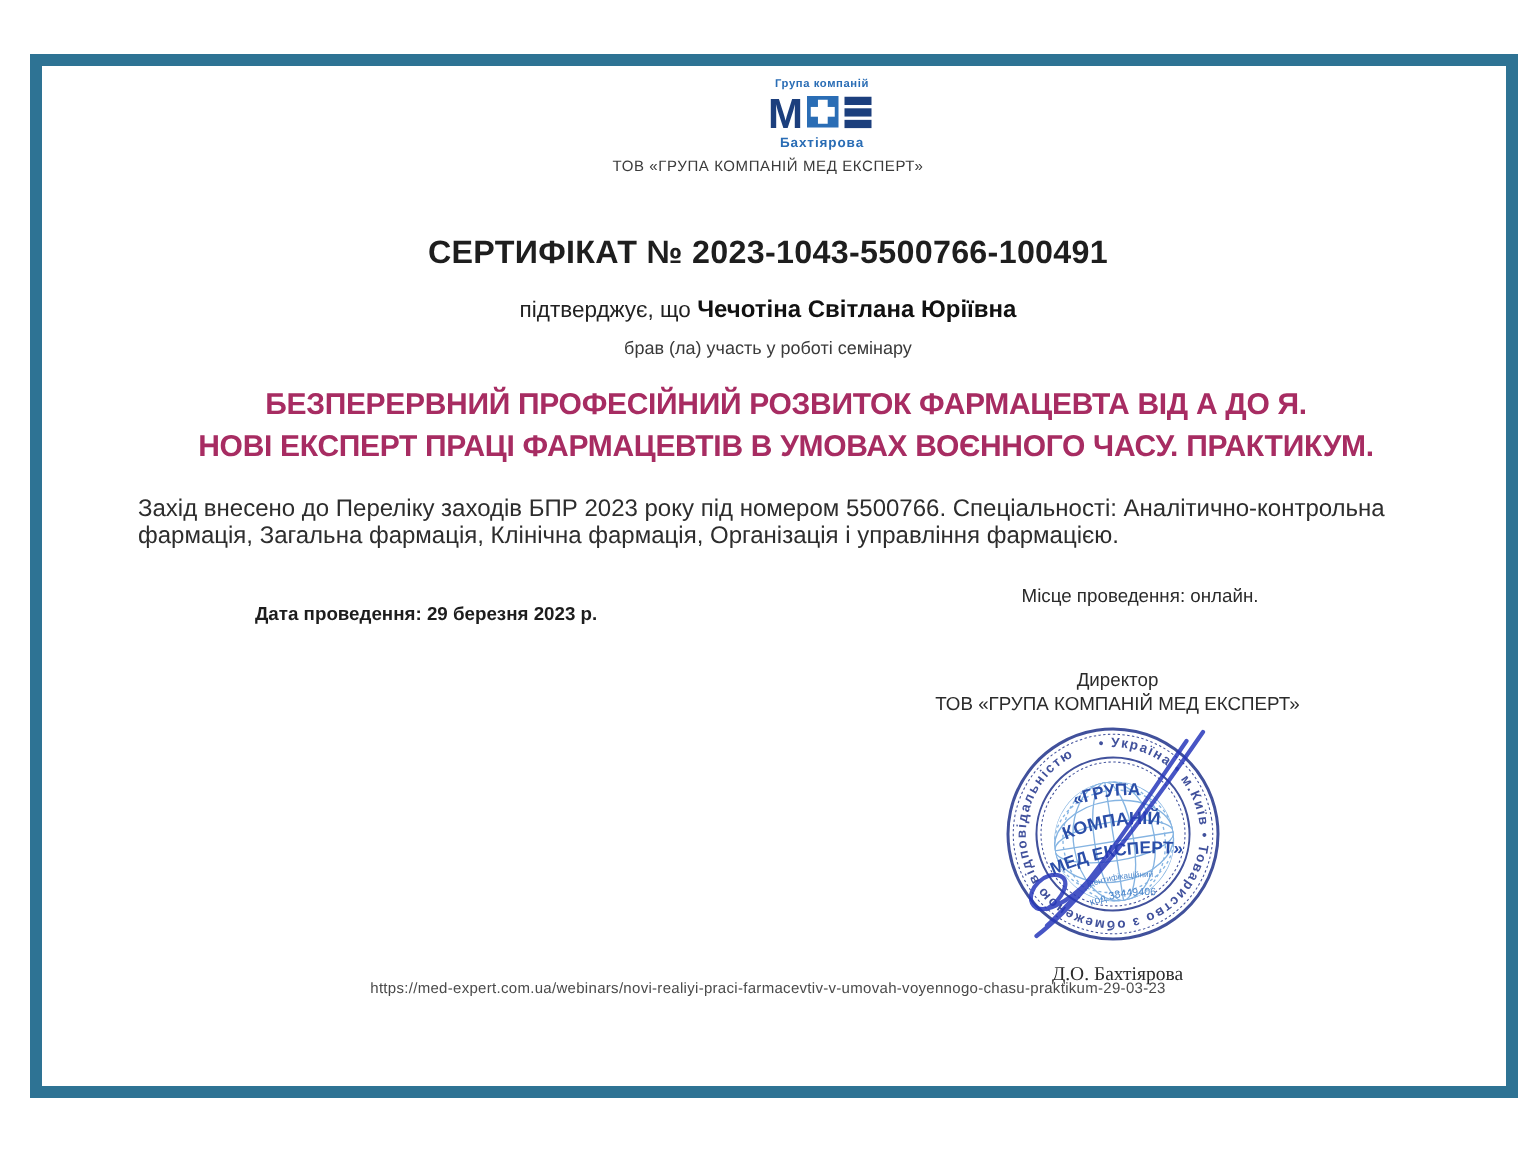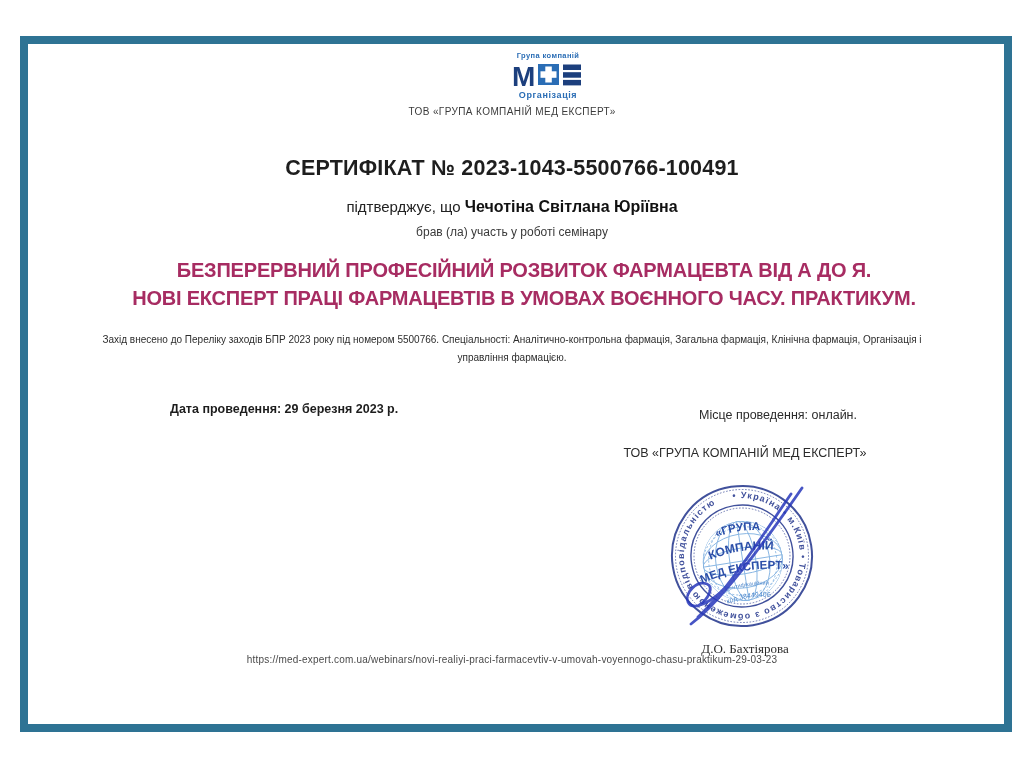--- a/index.html
+++ b/index.html
@@ -29,24 +29,24 @@
 
   .cert-title{top:156px;font-size:21.5px;font-weight:bold;color:#1e1e1e;letter-spacing:.2px;}
 
   .confirm-line{top:198px;font-size:15px;color:#222;}
   .recipient{font-size:16px;font-weight:bold;color:#111;}
 
   .participation{top:225px;font-size:12px;color:#3a3a3a;}
 
   .course-title{top:256px;font-weight:bold;font-size:20px;line-height:28px;letter-spacing:-.2px;padding-left:12px;}
 
-  .details{top:331px;left:92px;width:840px;text-align:center;font-size:10px;line-height:17.5px;color:#2d2d2d;}
+  .details{top:331px;left:92px;width:840px;text-align:left;font-size:16px;line-height:17.5px;color:#2d2d2d;}
 
   .date-line{top:402px;left:170px;font-size:12.5px;font-weight:bold;color:#1d1d1d;}
-  .location-line{top:390px;right:167px;font-size:12.5px;color:#2b2b2b;margin-top:18px;}
+  .location-line{top:390px;right:185px;font-size:12.5px;color:#2b2b2b;}
 
   .director-block{top:445px;left:595px;width:300px;text-align:center;font-size:12.5px;line-height:16px;color:#2b2b2b;}
 
   .stamp-svg{top:473px;left:630px;}
 
   .director-name{top:641px;left:595px;width:300px;text-align:center;font-size:13px;color:#2b2b2b;font-family:Liberation Serif, serif;}
 
   .footer-url{top:654px;font-size:10px;color:#4a4a4a;letter-spacing:.2px;}
 </style>
 </head>
@@ -62,21 +62,21 @@
       <text x="-1" y="24.5" font-family="Liberation Sans, sans-serif" font-weight="bold" font-size="28" fill="#1c3f7d">М</text>
       <rect x="25" y="3" width="21" height="21" fill="#2a6db5"></rect>
       <rect x="32.3" y="5.5" width="6.5" height="16" fill="#ffffff"></rect>
       <rect x="27.5" y="10.3" width="16" height="6.5" fill="#ffffff"></rect>
       <g>
         <rect x="50" y="3.5" width="18" height="5.5" fill="#1c3f7d"></rect>
         <rect x="50" y="11.2" width="18" height="5.5" fill="#1c3f7d"></rect>
         <rect x="50" y="18.9" width="18" height="5.5" fill="#1c3f7d"></rect>
       </g>
     </svg>
-    <div class="logo-brand-label">Організація</div>
+    <div class="logo-brand-label">Бахтіярова</div>
   </div>
 
   <div class="abs centered company-line">ТОВ «ГРУПА КОМПАНІЙ МЕД ЕКСПЕРТ»</div>
 
   <div class="abs centered cert-title">СЕРТИФІКАТ № 2023-1043-5500766-100491</div>
 
   <div class="abs centered participation">брав (ла) участь у роботі семінару</div>
 
   <div class="abs centered confirm-line">
     <span>підтверджує, що</span>
@@ -87,20 +87,21 @@
     <div>БЕЗПЕРЕРВНИЙ ПРОФЕСІЙНИЙ РОЗВИТОК ФАРМАЦЕВТА ВІД А ДО Я.</div>
     <div>НОВІ ЕКСПЕРТ ПРАЦІ ФАРМАЦЕВТІВ В УМОВАХ ВОЄННОГО ЧАСУ. ПРАКТИКУМ.</div>
   </div>
 
   <div class="abs details">Захід внесено до Переліку заходів БПР 2023 року під номером 5500766. Спеціальності: Аналітично-контрольна фармація, Загальна фармація, Клінічна фармація, Організація і управління фармацією.</div>
 
   <div class="abs date-line">Дата проведення: 29 березня 2023 р.</div>
   <div class="abs location-line">Місце проведення: онлайн.</div>
 
   <div class="abs director-block">
+    <div>Директор</div>
     <div>ТОВ «ГРУПА КОМПАНІЙ МЕД ЕКСПЕРТ»</div>
   </div>
 
   <svg class="abs stamp-svg" width="230" height="170" viewBox="0 0 230 170">
     <defs>
       <clipPath id="globeClip">
           <circle cx="112" cy="88" r="40"></circle>
         </clipPath>
       <path id="ringPath" d="M112,25 a58,58 0 1,1 -0.1,0"></path>
       <path id="arc1" d="M78,64 Q112,52 146,64"></path>

